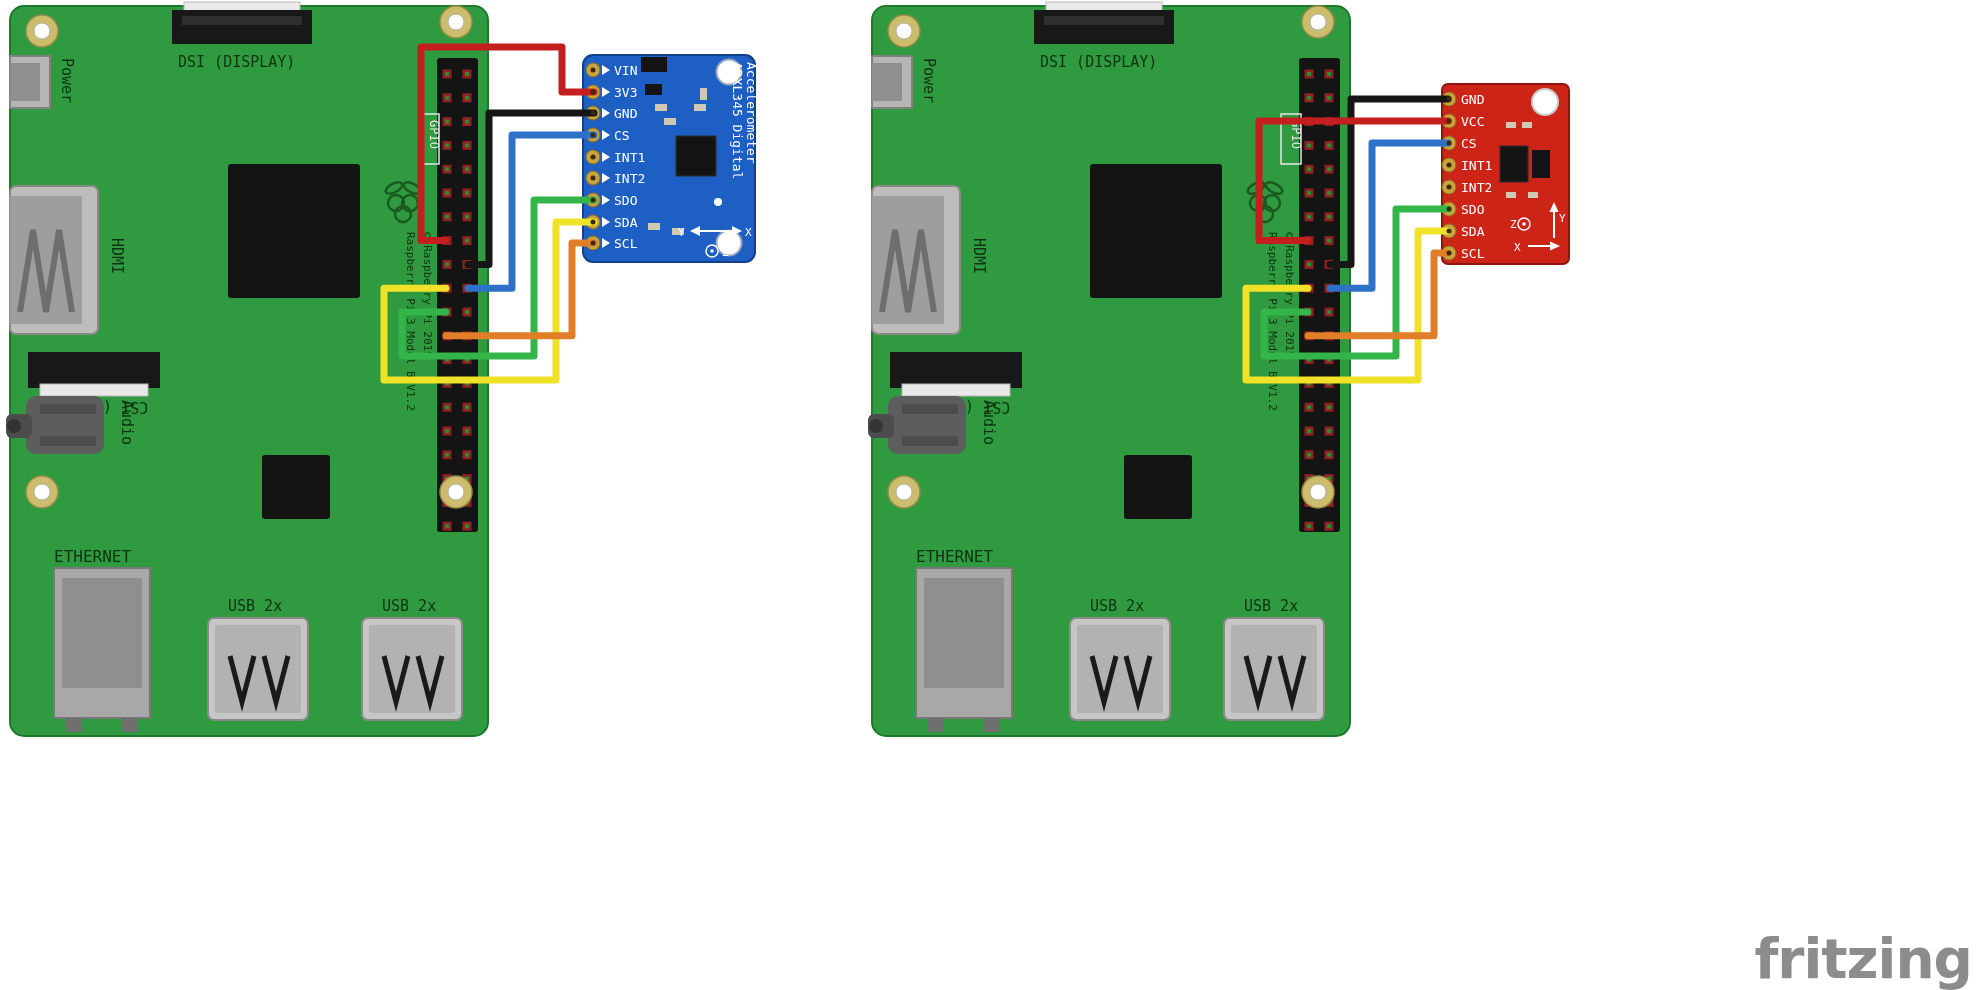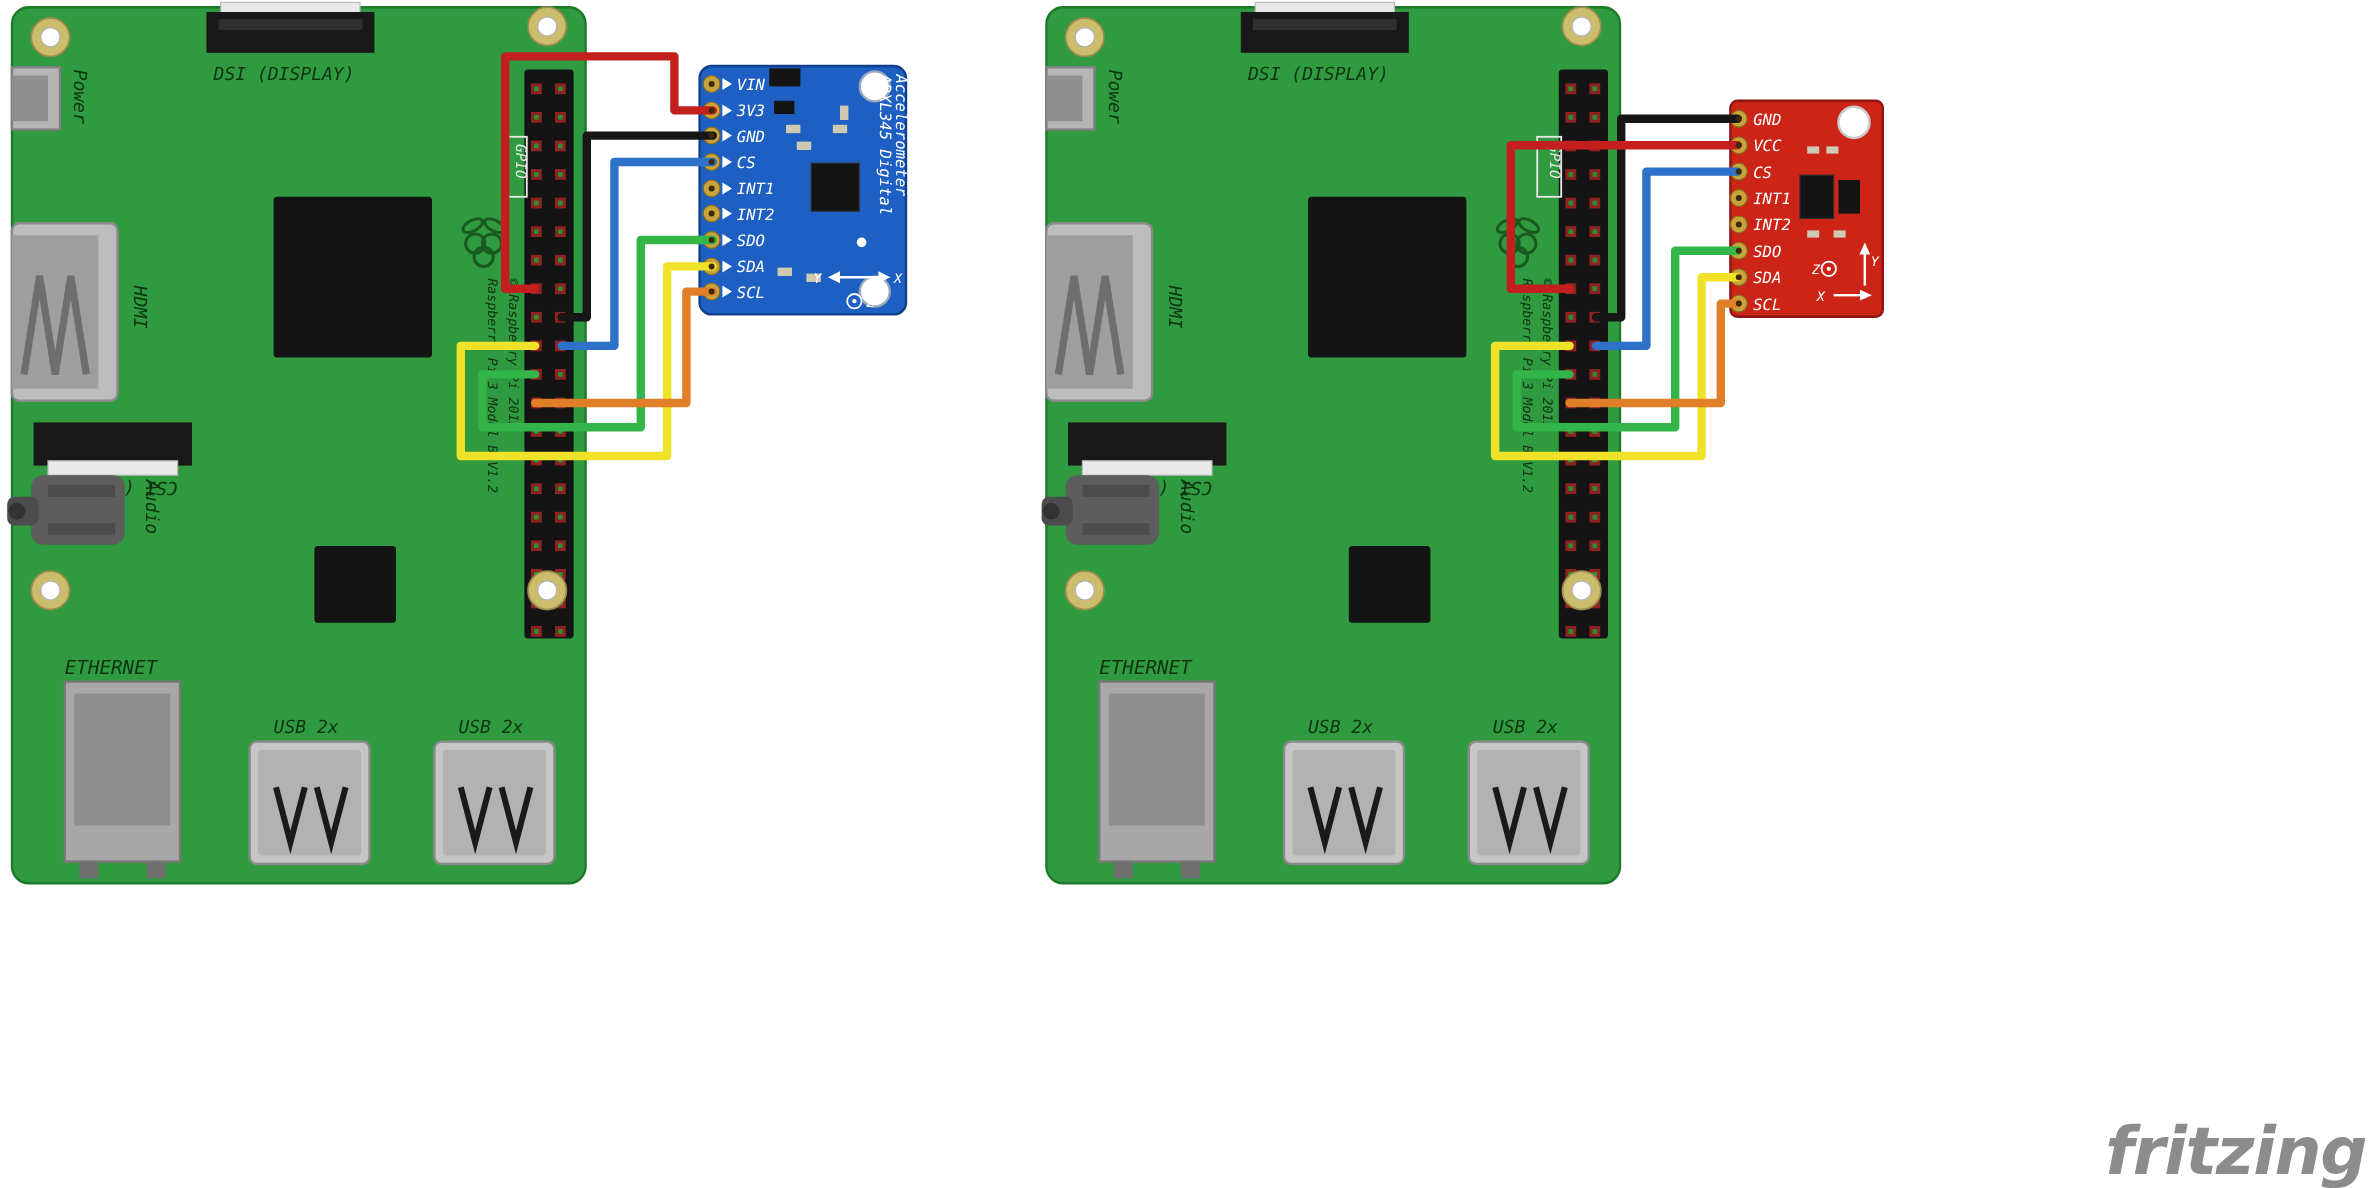--- a/index.html
+++ b/index.html
@@ -1,17 +1,17 @@
 <!DOCTYPE html>
 <html><head>
 <meta charset="utf-8">
 <style>
   html,body{margin:0;padding:0;background:#ffffff;}
   .stage{position:relative;width:1983px;height:990px;background:#ffffff;overflow:hidden;
-         font-family:"DejaVu Sans Mono", monospace;font-style:italic;}
+         font-family:"DejaVu Sans Mono", monospace;}
   svg text{font-family:"DejaVu Sans Mono", monospace;}
   .logo-text{font-family:"DejaVu Sans", sans-serif;}
 </style>
 </head>
 <body>
 
 <div class="stage">
 <svg width="1983" height="990" viewBox="0 0 1983 990" xmlns="http://www.w3.org/2000/svg">
 
   <defs>

